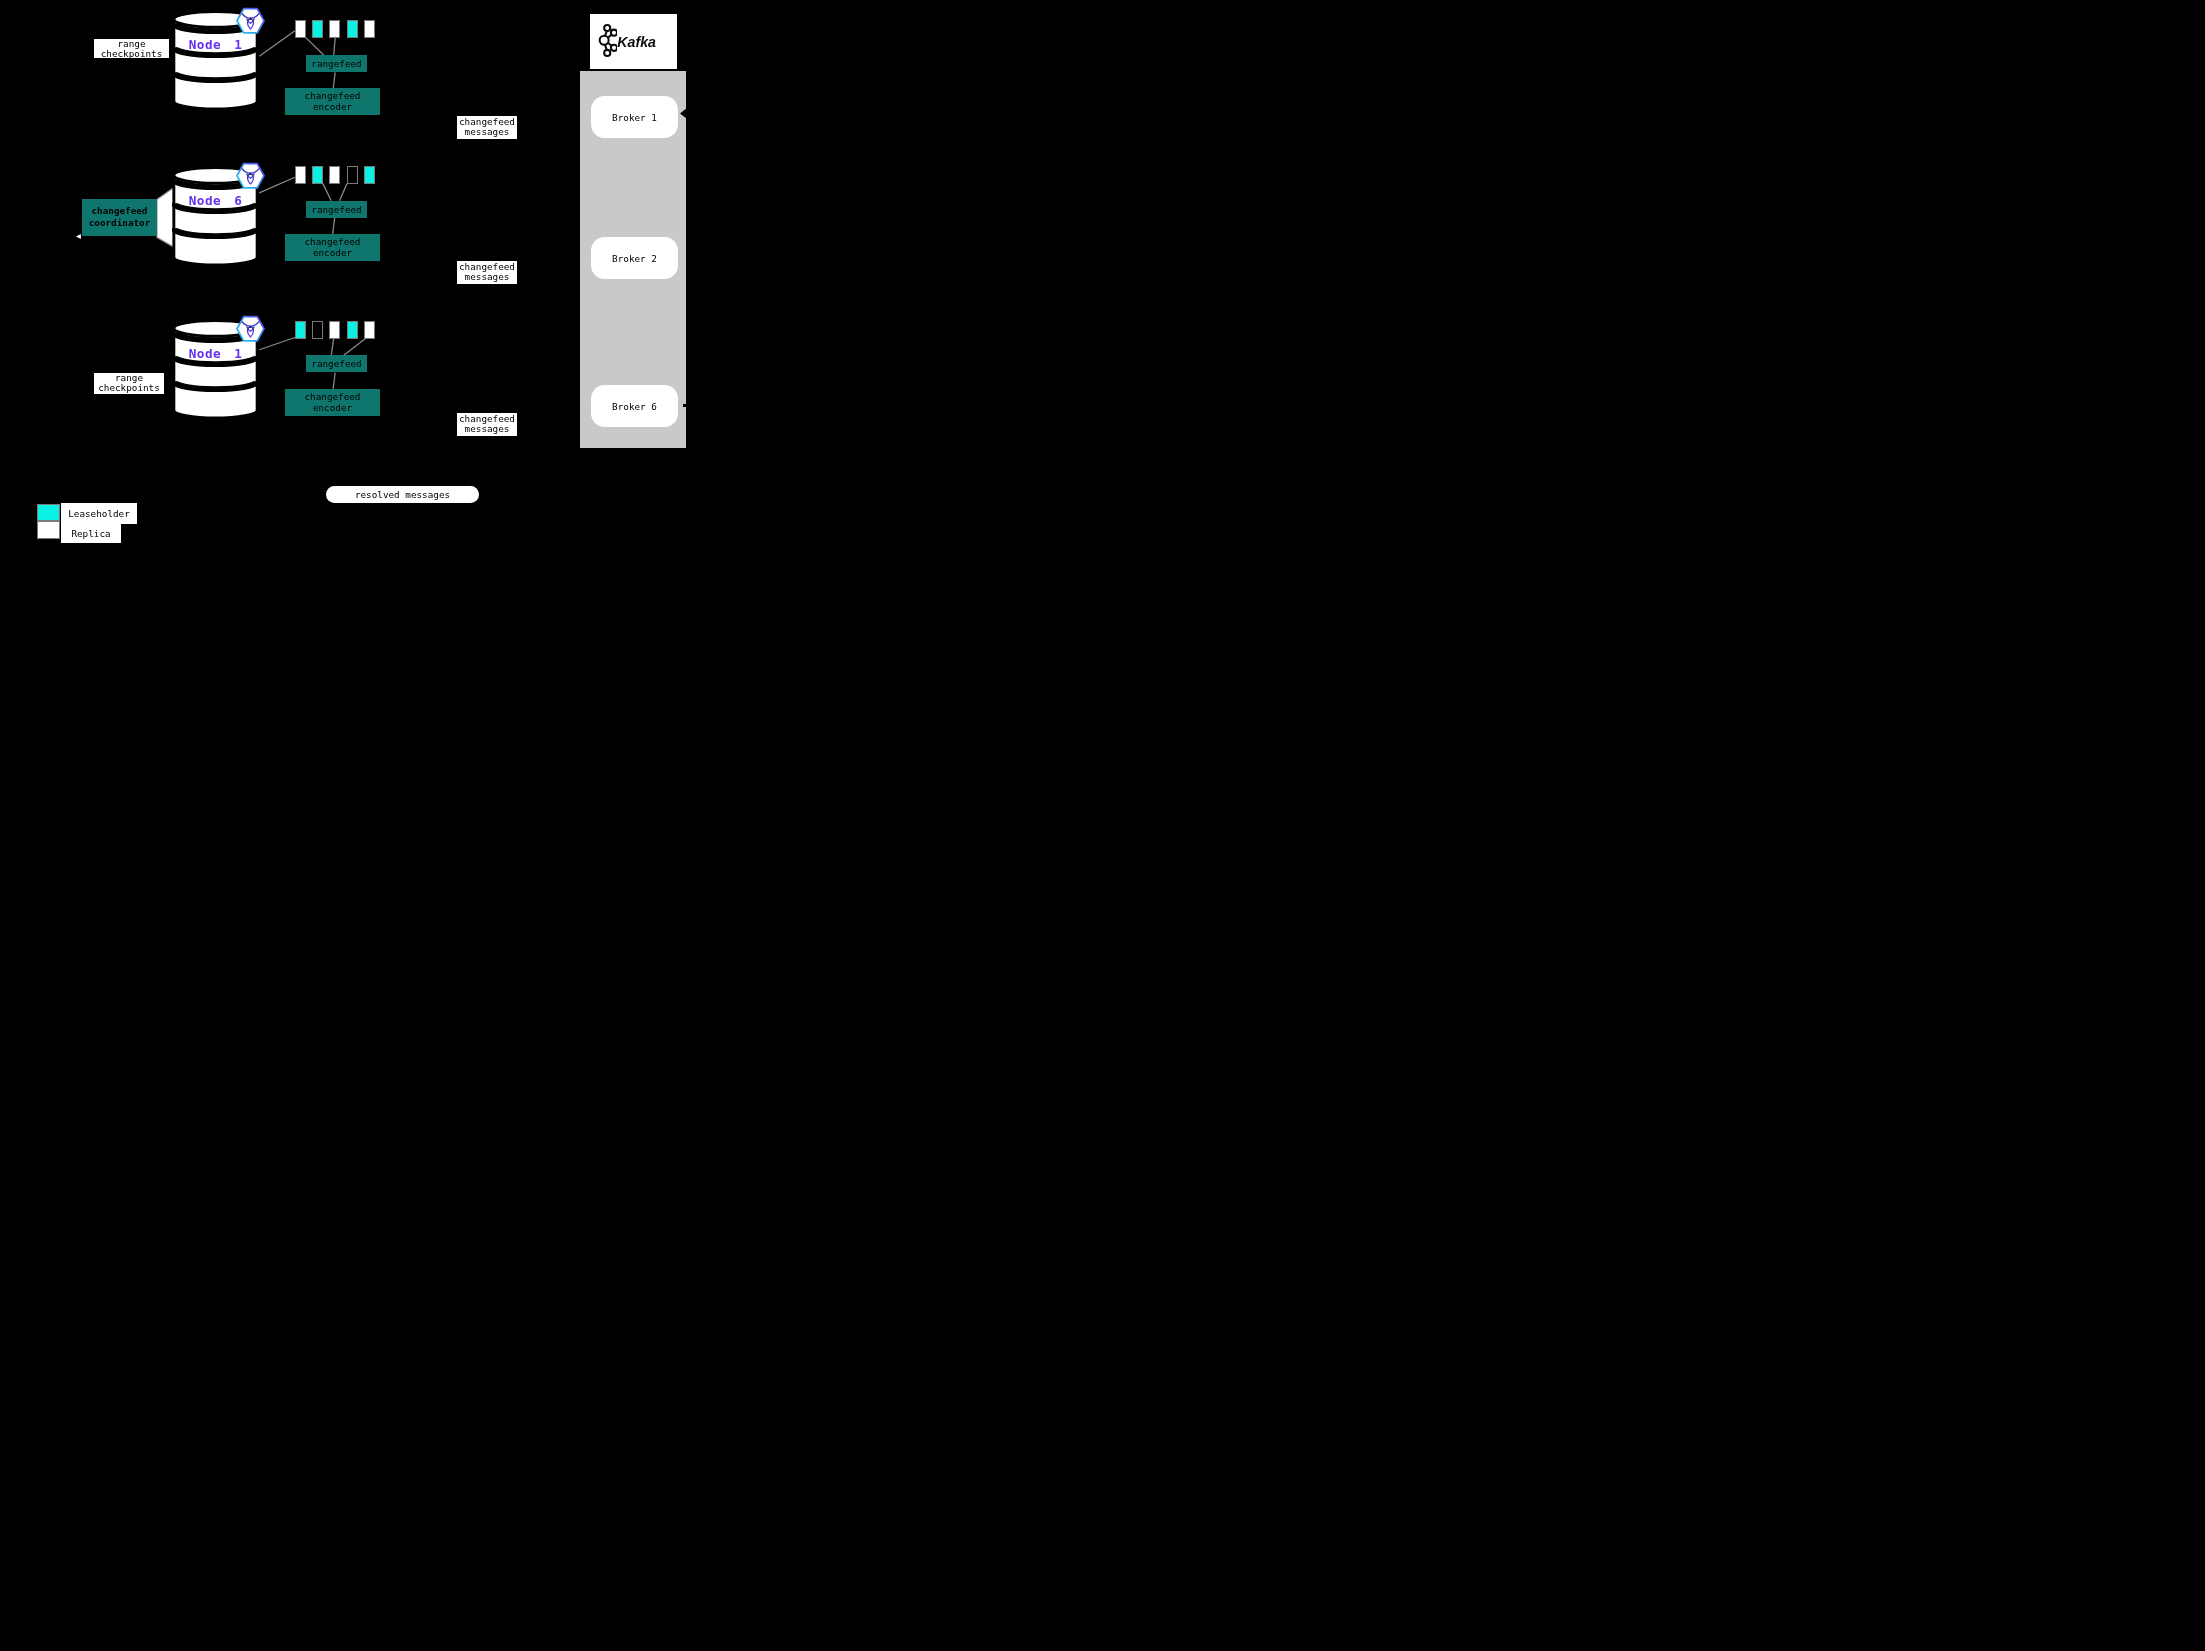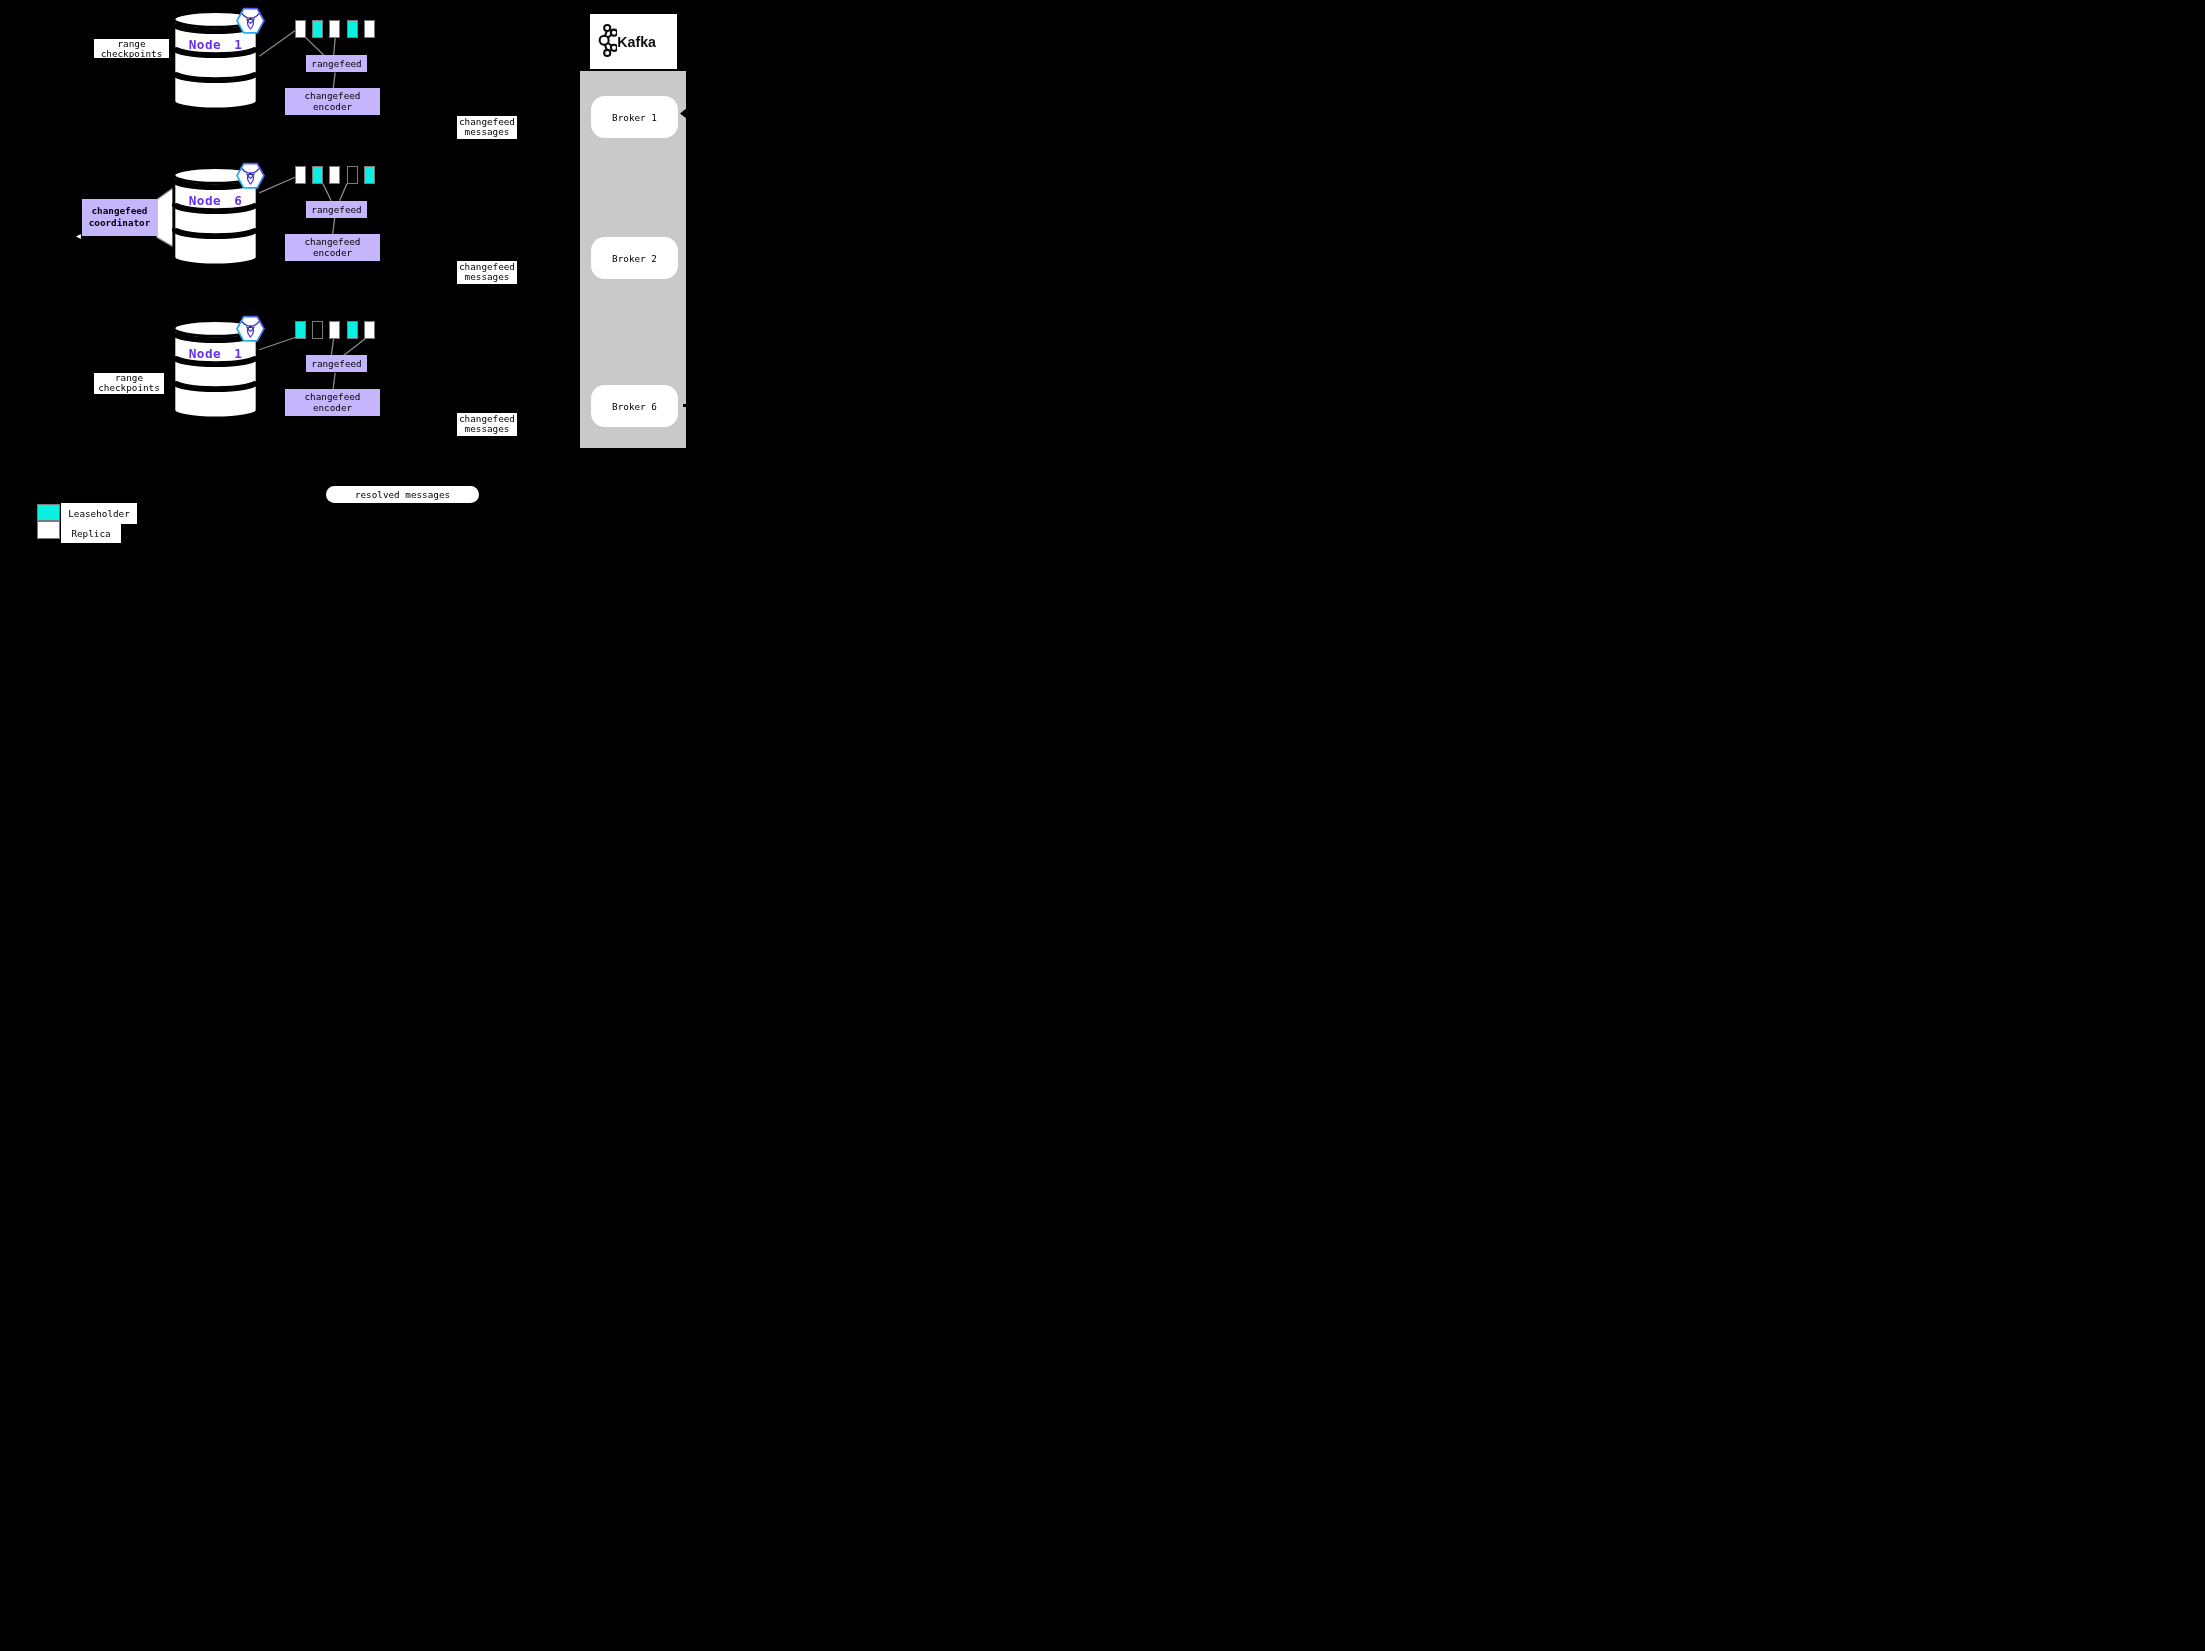--- a/index.html
+++ b/index.html
@@ -5,21 +5,21 @@
   html,body{margin:0;padding:0;background:#000;}
   #canvas{position:relative;width:735px;height:551px;background:#000;overflow:hidden;
           font-family:"DejaVu Sans Mono", monospace;}
   .abs{position:absolute;}
   svg{display:block;}
   .linesvg{position:absolute;left:0;top:0;z-index:1;}
   .el{z-index:2;}
   
   .wbox{background:#fff;color:#000;text-align:center;font-size:9.3px;line-height:10.3px;overflow:hidden;}
   
-  .gbox{background:#c4b5fd;color:#000;text-align:center;font-size:9.3px;}
+  .gbox{background:#0f766e;color:#000;text-align:center;font-size:9.3px;}
   .rangecell{position:absolute;width:11.3px;height:17.6px;border:1.5px solid #7A7A7A;box-sizing:border-box;z-index:2;}
   .nodelabel{position:absolute;width:87px;text-align:center;font-weight:bold;font-size:12.7px;line-height:12.7px;
              letter-spacing:0.5px;word-spacing:4.9px;z-index:3;}
   .brokerbox{position:absolute;width:87px;height:42px;background:#fff;border-radius:13.7px;z-index:2;
              display:flex;align-items:center;justify-content:center;font-size:9.3px;color:#000;}
   .msgbox{position:absolute;width:60px;height:22.6px;background:#fff;color:#000;text-align:center;
           font-size:9.3px;line-height:10.8px;z-index:2;padding-top:0.5px;box-sizing:border-box;}
   .legendlab{position:absolute;background:#fff;color:#000;display:flex;align-items:center;justify-content:center;
              font-size:9.3px;z-index:2;}
   .swatch{position:absolute;width:22.6px;border:1.5px solid #7A7A7A;box-sizing:border-box;z-index:2;}
@@ -195,21 +195,21 @@
         <circle cx="17.5" cy="40" r="11"></circle>
         <circle cx="25" cy="71" r="7.5"></circle>
         <circle cx="41.5" cy="21.5" r="7.5"></circle>
         <circle cx="41.5" cy="58.5" r="7.5"></circle>
         <line x1="24" y1="17.5" x2="19.5" y2="29.5"></line>
         <line x1="19.5" y1="51" x2="24" y2="64"></line>
         <line x1="27.5" y1="33.5" x2="35.5" y2="26"></line>
         <line x1="27.5" y1="46.5" x2="35.5" y2="53.5"></line>
       </g>
     </svg>
-    <div style="flex:1;text-align:center;font-family:'Liberation Sans',sans-serif;font-weight:bold;font-size:14.2px;color:#0d0d0d;margin-right:21px;">Kafka</div>
+    <div style="flex:1;text-align:center;font-family:'Liberation Sans',sans-serif;font-weight:bold;font-size:14.2px;color:#0d0d0d;margin-right:21px;font-style:italic;">Kafka</div>
   </div>
 
   <div class="brokerbox" style="left:591px;top:96px;">Broker 1</div>
   <div class="brokerbox" style="left:591px;top:237px;">Broker 2</div>
   <div class="brokerbox" style="left:591px;top:385px;">Broker 6</div>
 
   <svg class="abs" style="left:680px;top:108px;z-index:3;" width="6.9" height="10.8" viewBox="0 0 14 22">
     <polygon points="0,11 14,0 14,22" fill="#000"></polygon>
   </svg>
   <div class="abs" style="left:683px;top:404px;width:2.9px;height:2.5px;background:#000;z-index:3;"></div>

